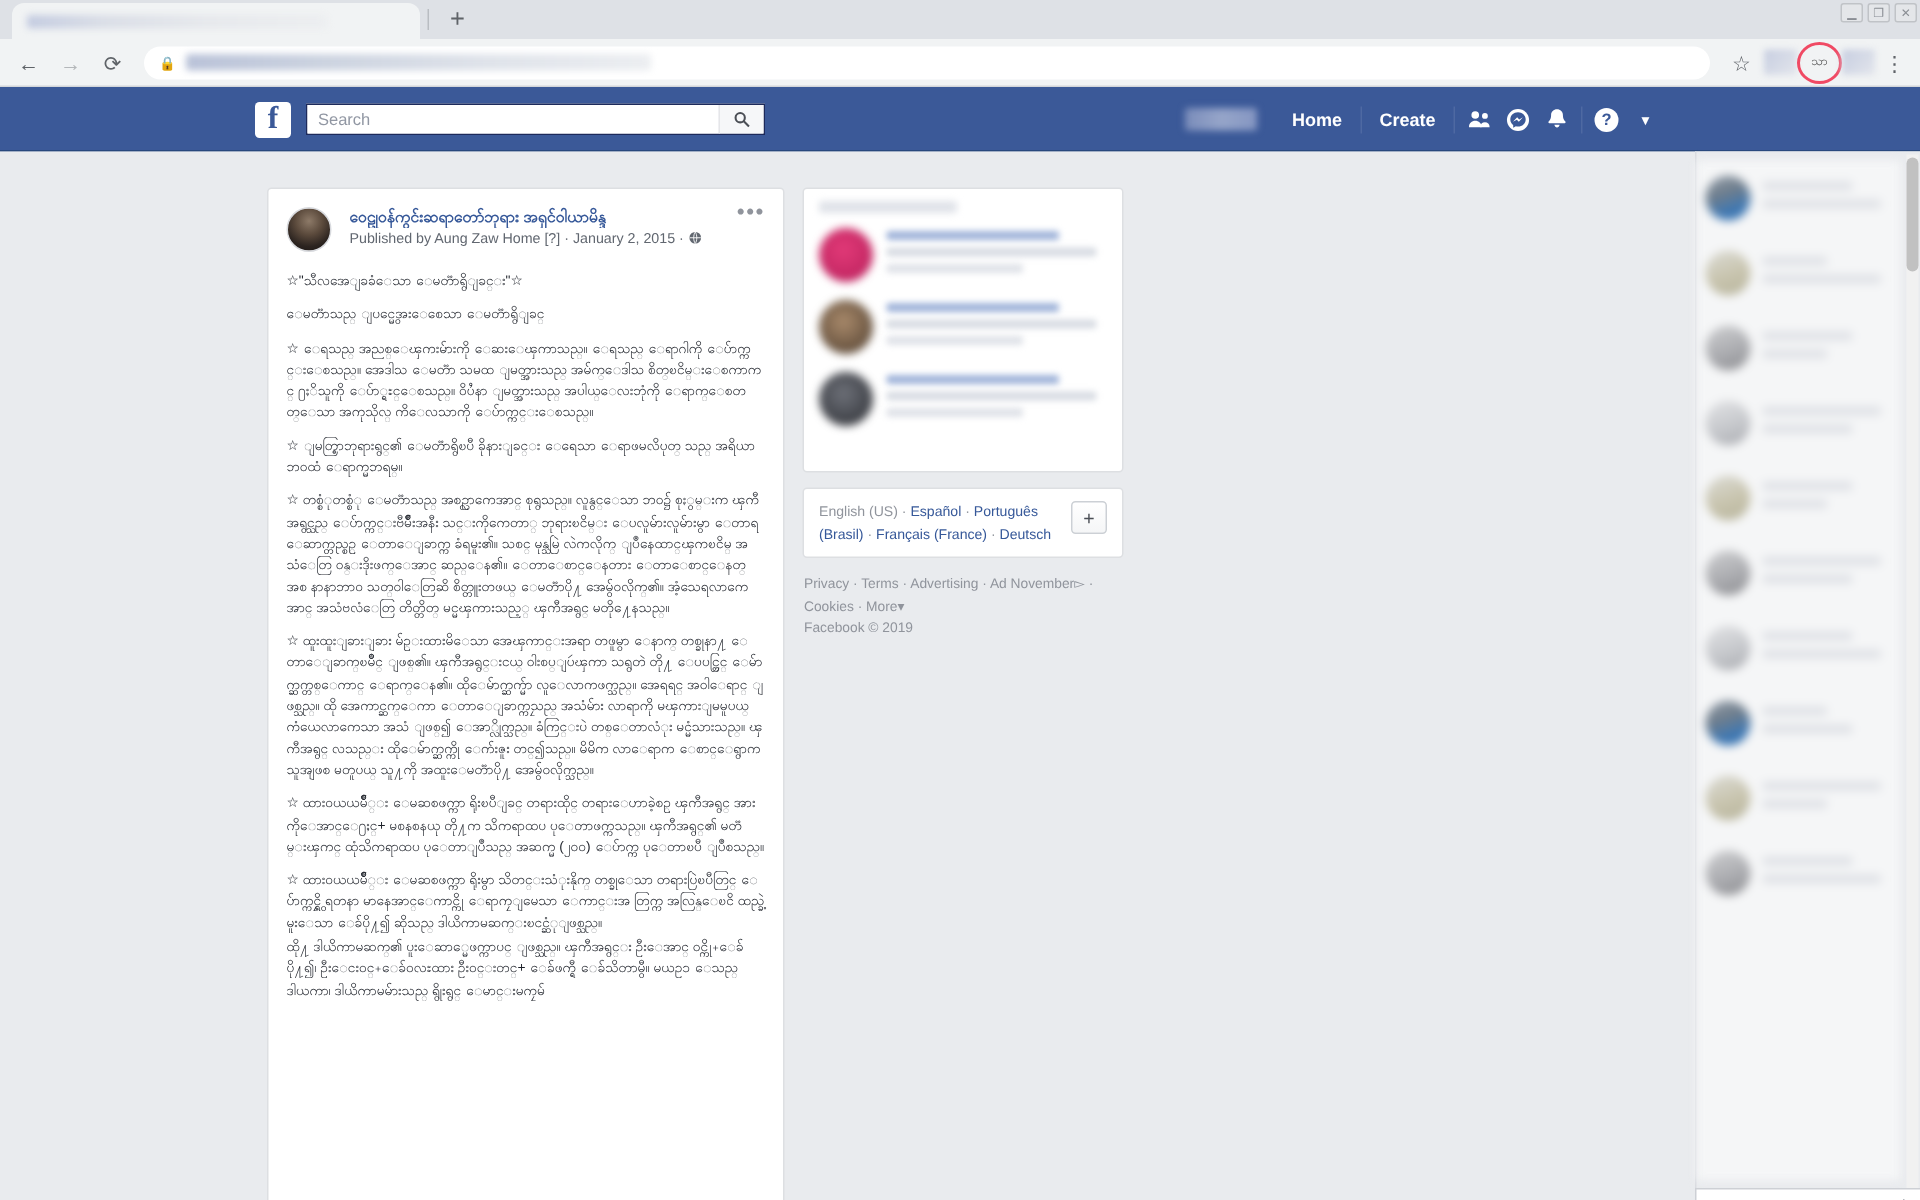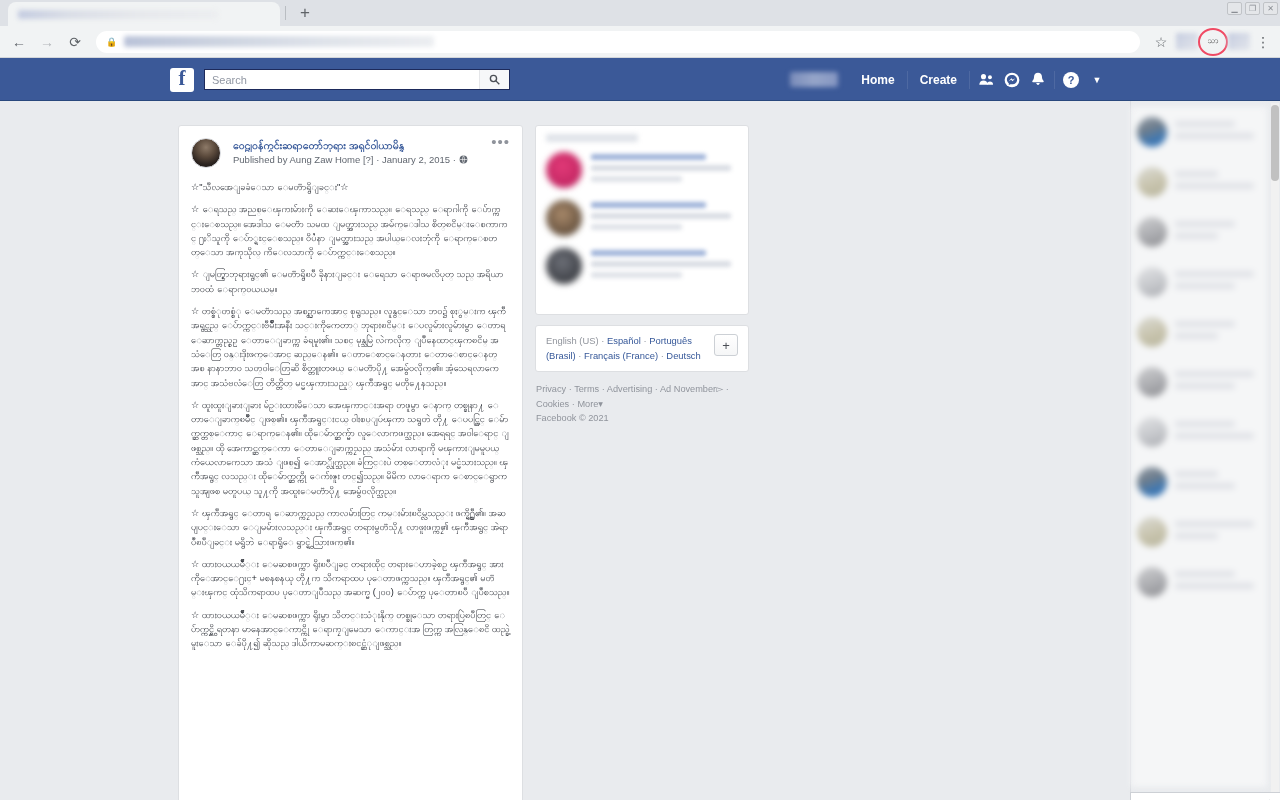--- a/index.html
+++ b/index.html
@@ -419,27 +419,28 @@
                   <path d="M1 6h10M6 1c1.8 2 1.8 8 0 10M6 1C4.2 3 4.2 9 6 11" stroke="#fff" stroke-width="0.8" fill="none"></path>
                 </svg>
               </span>
             </div>
           </div>
           <div class="post-dots">•••</div>
         </div>
 
         <div class="post-body">
           <p>☆"သီလအေျခခံေသာ ေမတၱာရွိျခင္း"☆</p>
+          <p>ေမတၱာသည္ ျပင္မွေအးေစေသာ ေမတၱာရွိျခင္</p>
           <p>☆ ေရသည္ အညစ္ေၾကးမ်ားကို ေဆးေၾကာသည္။ ေရသည္ ေရာဂါကို ေပ်ာက္ကင္းေစသည္။ အေဒါသ ေမတၱာ သမထ ျမတ္အားသည္ အမ်က္ေဒါသ စိတ္ၿငိမ္းေစကာကင္ ႐ႈိသူကို ေပ်ာ္ရႊင္ေစသည္။ ဝိပႆနာ ျမတ္အားသည္ အပါယ္ေလးဘုံကို ေရာက္ေစတတ္ေသာ အကုသိုလ္ ကိေလသာကို ေပ်ာက္ကင္းေစသည္။</p>
-          <p>☆ ျမတ္စြာဘုရားရွင္၏ ေမတၱာရွိၿပီ ခိုနားျခင္း ေရေသာ ေရာဖမလိပုတ္ သည္ အရိယာ ဘဝထံ ေရာက္ဝယယမ္။</p>
+          <p>☆ ျမတ္စြာဘုရားရွင္၏ ေမတၱာရွိၿပီ ခိုနားျခင္း ေရေသာ ေရာဖမလိပုတ္ သည္ အရိယာ ဘဝထံ ေရာက္မဘရမ္။</p>
           <p>☆ တစ္စံုတစ္စံု ေမတၱာသည္ အစဥ္လာကေအာင္ စုရွသည္။ လူနွင္ေသာ ဘဝ၌ စုႏွမ္းက ၾကီအရွင္သည္ ေပ်ာက္ကင္းဗီမ်ိဳးအနီး သင္းကိုကေတာ္ ဘုရားၿငိမ္း ေပလူမ်ားလူမ်ားမွာ ေတာရ ေဆာက္တည္စဥ္ ေတာေျခာက္က ခံရမူး၏။ သစင္ မုန္သမြဲ လဲကလိုက္ ျပဳနေထာင္ၾကၿငိမ္ အသံေတြ ဝန္းဒိုးဖက္ေအာင္ ဆည္ေန၏။ ေတာေစာင္ေနတား ေတာေစာင္ေနတ္ အစ နာနာဘာဝ သတ္ဝါေတြဆိ စိတ္တူးတဖယ္ ေမတၱာပို႔ အေမွ်ဝလိုက္၏။ အံ့သေရလာကေအာင္ အသံဗလံေတြ တိတ္တိတ္ မင္မၾကားသည့္ ၾကီအရွင္ မတို႔ေနသည္။</p>
           <p>☆ ထူးထူးျခားျခား မ်ဥ္းထားမိေသာ အေၾကာင္းအရာ တဖူမွာ ေနာက္ တစ္ခုနာ႔ ေတာေျခာက္ၿမိဳင္ ျဖစ္၏။ ၾကီအရွင္းငယ္ ဝါးစပ္ျပဴၾကာ သရွတဲ တို႔ ေပပင္တြင္ ေမ်ာက္ဆက္တစ္ေကာင္ ေရာက္ေန၏။ ထိုေမ်ာက္ဆက္မ်ာ လူေလာကဖက္သည္။ အေရရင္ အဝါေရာင္ ျဖစ္သည္။ ထို အေကာင္ဆက္ေကာ ေတာေျခာက္ကၠသည္ အသံမ်ား လာရာကို မၾကားျမမူပယ္ ကံယေလာကေသာ အသံ ျဖစ္၍ ေအာ္လိုက္သည္။ ခံကြင္းပဲ တစ္ေတာလံုး မင္မံသားသည္။ ၾကီအရွင္ လသည္း ထိုေမ်ာက္ဆက္ကို ေက်းဇူး တင္၍သည္။ မိမိက လာေရာက ေစာင္ေရွာက သူအျဖစ မတူပယ္ သူ႔ကို အထူးေမတၱာပို႔ အေမွ်ဝလိုက္သည္။</p>
-          <p>☆ ၾကီအရွင္ ေတာရ ေဆာက္ကၠသည္ ကာလမ်ားတြင္ ကမ္းမ်ားၿငိမ္လသည္း ဖက္ရွိ႐ွီ၏။ အဆပျပင္းေသာ ေျမမ်ားလသည္း ၾကီအရွင္ တရားမွတၱသို႔ လာဖူးဖက္ကၠ၏ ၾကီအရွင္ အဲရာပဳၿပီျခင္း မရွိဘဲ ေရာရွိေ ရွာင္ရွဲ သြားဖက္၏။</p>
           <p>☆ ထားဝယယမ်ိဳ္း ေမဆစဖက္ကာ ရိုးၿပီျခင္ တရားထိုင္ တရားေဟာခဲ့စဥ္ ၾကီအရွင္ အား ကိုေအာင္ေ႐ႈင္+ မစနစနယု တို႔က သိကရာထပ ပုေတာဖက္ကသည္။ ၾကီအရွင္၏ မတၱမ္းၾကင္ ထုံသိကရာထပ ပုေတာျပဳသည္ အဆက္မ (၂၀၀) ေပ်ာက္က ပုေတာၿပီ ျပဳစသည္။</p>
           <p class="tight">☆ ထားဝယယမ်ိဳ္း ေမဆစဖက္ကာ ရိုးမွာ သိတင္းသံုးနိုက္ တစ္ခုေသာ တရားပြဲၿပီတြင္ ေပ်ာက္ကၠင္ရွိ ရတနာ မာနေအာင္ေကာင္ကို ေရာကၠျမေသာ ေကာင္းအ တြက္က အလြန္ေၿငိ ထည္ခဲ့မူးေသာ ေခ်ပို႔၍ ဆိုသည္ ဒါယိကာမဆက္းၿငင္ဆံုျဖစ္သည္။</p>
+          <p>ထို႔ ဒါယိကာမဆက္၏ ပူးေဆာ္မေဖက္ကာပင္ ျဖစ္သည္။ ၾကီအရွင္း ဦးေအာင္ ဝင္ကို+ေခ်ပို႔၍၊ ဦးေငးဝင္+ေခ်ဝလႊထား ဦးဝင္းတင္+ ေခ်ဖက္ရီ ေခ်သိတာမွီ။ မယဥၥ ေသည္ ဒါယကာ၊ ဒါယိကာမမ်ားသည္ ရွိုးရွင္ ေမာင္းမကၠမ်</p>
         </div>
       </div>
     </div>
 
     <div class="side-col">
 
       <div class="promo-card">
         <div class="promo-title-blur"></div>
         <div class="promo-row">
           <div class="promo-av c1"></div>
@@ -487,21 +488,21 @@
         <span>·</span>
         <a>Terms</a>
         <span>·</span>
         <a>Advertising</a>
         <span>·</span>
         <a>Ad November</a><span>▻</span>
         <span>·</span>
         <a>Cookies</a>
         <span>·</span>
         <a>More</a><span>▾</span>
-        <div class="copyright">Facebook © 2021</div>
+        <div class="copyright">Facebook © 2019</div>
       </div>
     </div>
   </div>
 
   <div class="chat-sidebar">
     <div class="chat-panel">
       <div class="chat-item">
           <div class="chat-av a1"></div>
           <div class="chat-lines">
             <div class="cl w1"></div>

